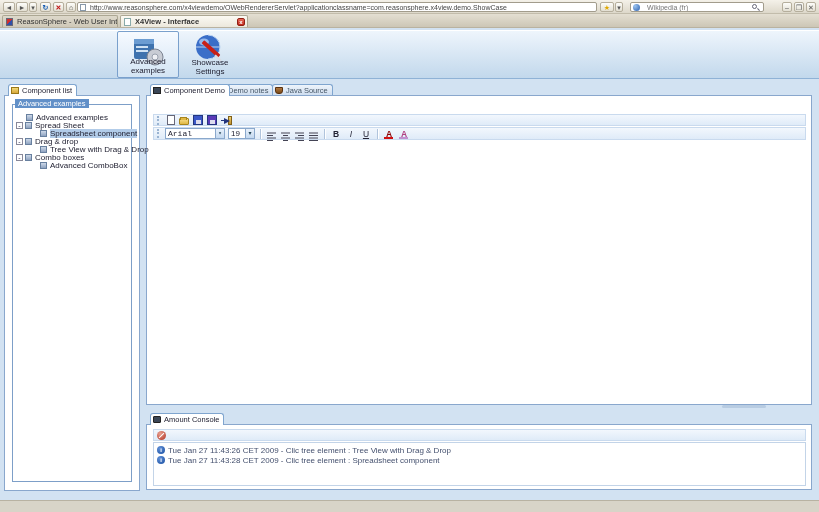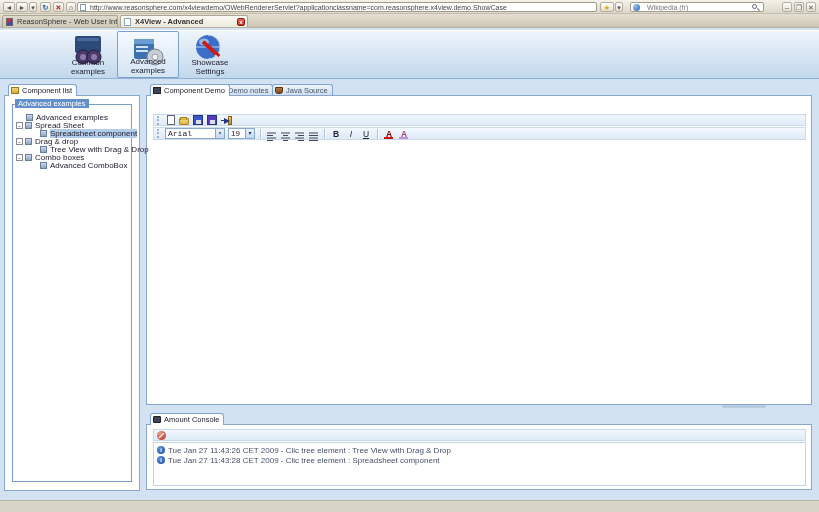--- a/index.html
+++ b/index.html
@@ -127,40 +127,27 @@
     <div class="navbtn" style="left:806px;width:10px;">✕</div>
   </div>
 
   <div id="tabbar" class="abs">
     <div class="btab inactive" style="left:2px;">
       <span class="tabicon rs"></span>
       <span>ReasonSphere - Web User Interface Fr...</span>
     </div>
     <div class="btab active" style="left:120px;padding-right:14px;">
       <span class="tabicon"></span>
-      <span>X4View - Advanced</span>
+      <span>X4View - Interface</span>
       <span class="closebox">x</span>
     </div>
     <div class="navbtn" style="left:804px;top:17px;width:10px;">▸</div>
   </div>
 
   <div id="band" class="abs"></div>
-  <div class="launch" style="left:60px;width:56px;">
-    <span class="licon">
-      <svg width="36" height="34">
-          <rect x="5" y="3" width="26" height="17" rx="2" fill="#2c4a78"></rect>
-          <rect x="7" y="5" width="22" height="3" fill="#48699c"></rect>
-          <circle cx="13" cy="24" r="7" fill="#4a3a6a" stroke="#241c3a"></circle>
-          <circle cx="24" cy="24" r="7" fill="#4a3a6a" stroke="#241c3a"></circle>
-          <circle cx="13" cy="24" r="3" fill="#8a7ab0"></circle>
-          <circle cx="24" cy="24" r="3" fill="#8a7ab0"></circle>
-        </svg>
-    </span>
-    <span class="lbl">Common examples</span>
-  </div>
   <div class="launch selected" style="left:117px;width:62px;">
     <span class="licon">
       <svg width="36" height="34">
           <rect x="4" y="5" width="20" height="20" rx="2" fill="#3e72ae"></rect>
           <rect x="4" y="5" width="20" height="5" fill="#6b9cd2"></rect>
           <rect x="6" y="12" width="12" height="2" fill="#cfe2f4"></rect>
           <rect x="6" y="16" width="12" height="2" fill="#cfe2f4"></rect>
           <circle cx="25" cy="23" r="8" fill="#c8ccd4" stroke="#7a8290"></circle>
           <circle cx="25" cy="23" r="3" fill="#eef0f4" stroke="#9aa2ae"></circle>
         </svg>

